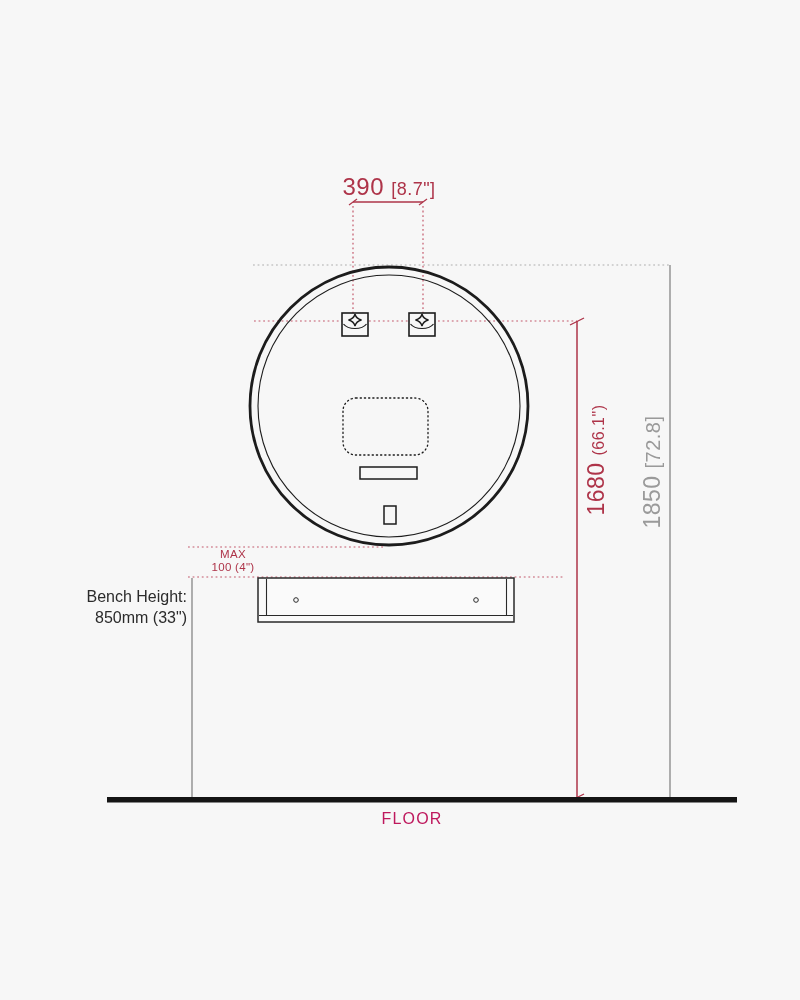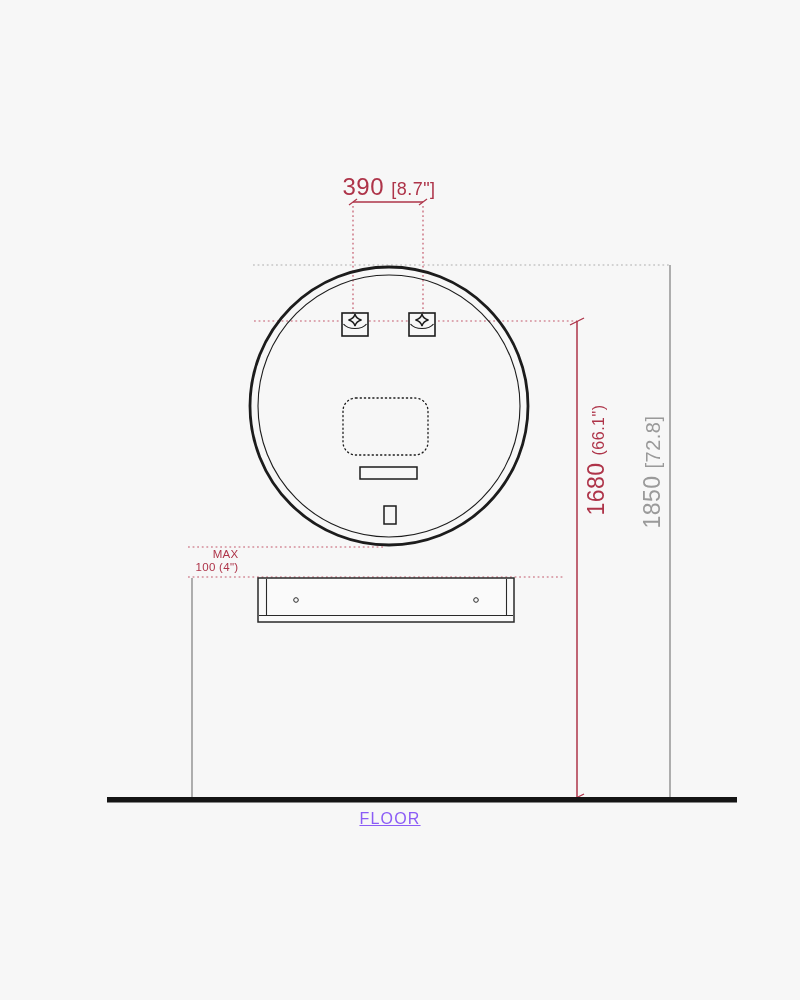--- a/index.html
+++ b/index.html
@@ -25,37 +25,36 @@
   .dim-top .small{font-size:18px;}
   .dim-vert{
     transform:translate(-50%,-50%) rotate(-90deg);
     font-size:23px;letter-spacing:.5px;
   }
   .dim-1680{left:596px;top:460px;}
   .dim-1680 .small{font-size:16px;}
   .dim-1850{left:652px;top:472px;}
   .dim-1850 .small{font-size:20px;}
   .max-label{
-    left:217px;top:548px;
+    left:233px;top:548px;
     transform:translateX(-50%);
     font-size:11.5px;line-height:13px;
-    text-align:right;letter-spacing:.3px;
+    text-align:center;letter-spacing:.3px;
   }
   .bench-label{
     right:613px;top:586px;
     text-align:right;
     font-size:16px;line-height:21px;
     color:#2b2b2b;
   }
   .floor-label{
-    left:390px;top:810px;
+    left:412px;top:810px;
     transform:translateX(-50%);
     font-size:16px;letter-spacing:1.2px;
-    color:#8b5cf6;
-    text-decoration:underline;
+    color:#be185d;
   }
 </style>
 </head>
 <body>
 
 <div class="stage">
 
   <svg width="800" height="1000" viewBox="0 0 800 1000">
 
     <line x1="253" y1="265" x2="670" y2="265" stroke="#c6c6c6" stroke-width="1.4" stroke-dasharray="1.8 2.8"></line>
@@ -126,16 +125,20 @@
   <div class="txt dim-gray dim-vert dim-1850">
     <span>1850</span>
     <span class="small">[72.8]</span>
   </div>
 
   <div class="txt dim-red max-label">
     <div>MAX</div>
     <div>100  (4")</div>
   </div>
 
+  <div class="txt bench-label">
+    <div>Bench Height:</div>
+    <div>850mm (33")</div>
+  </div>
 
   <div class="txt floor-label">FLOOR</div>
 
 </div>
 
 </body></html>

